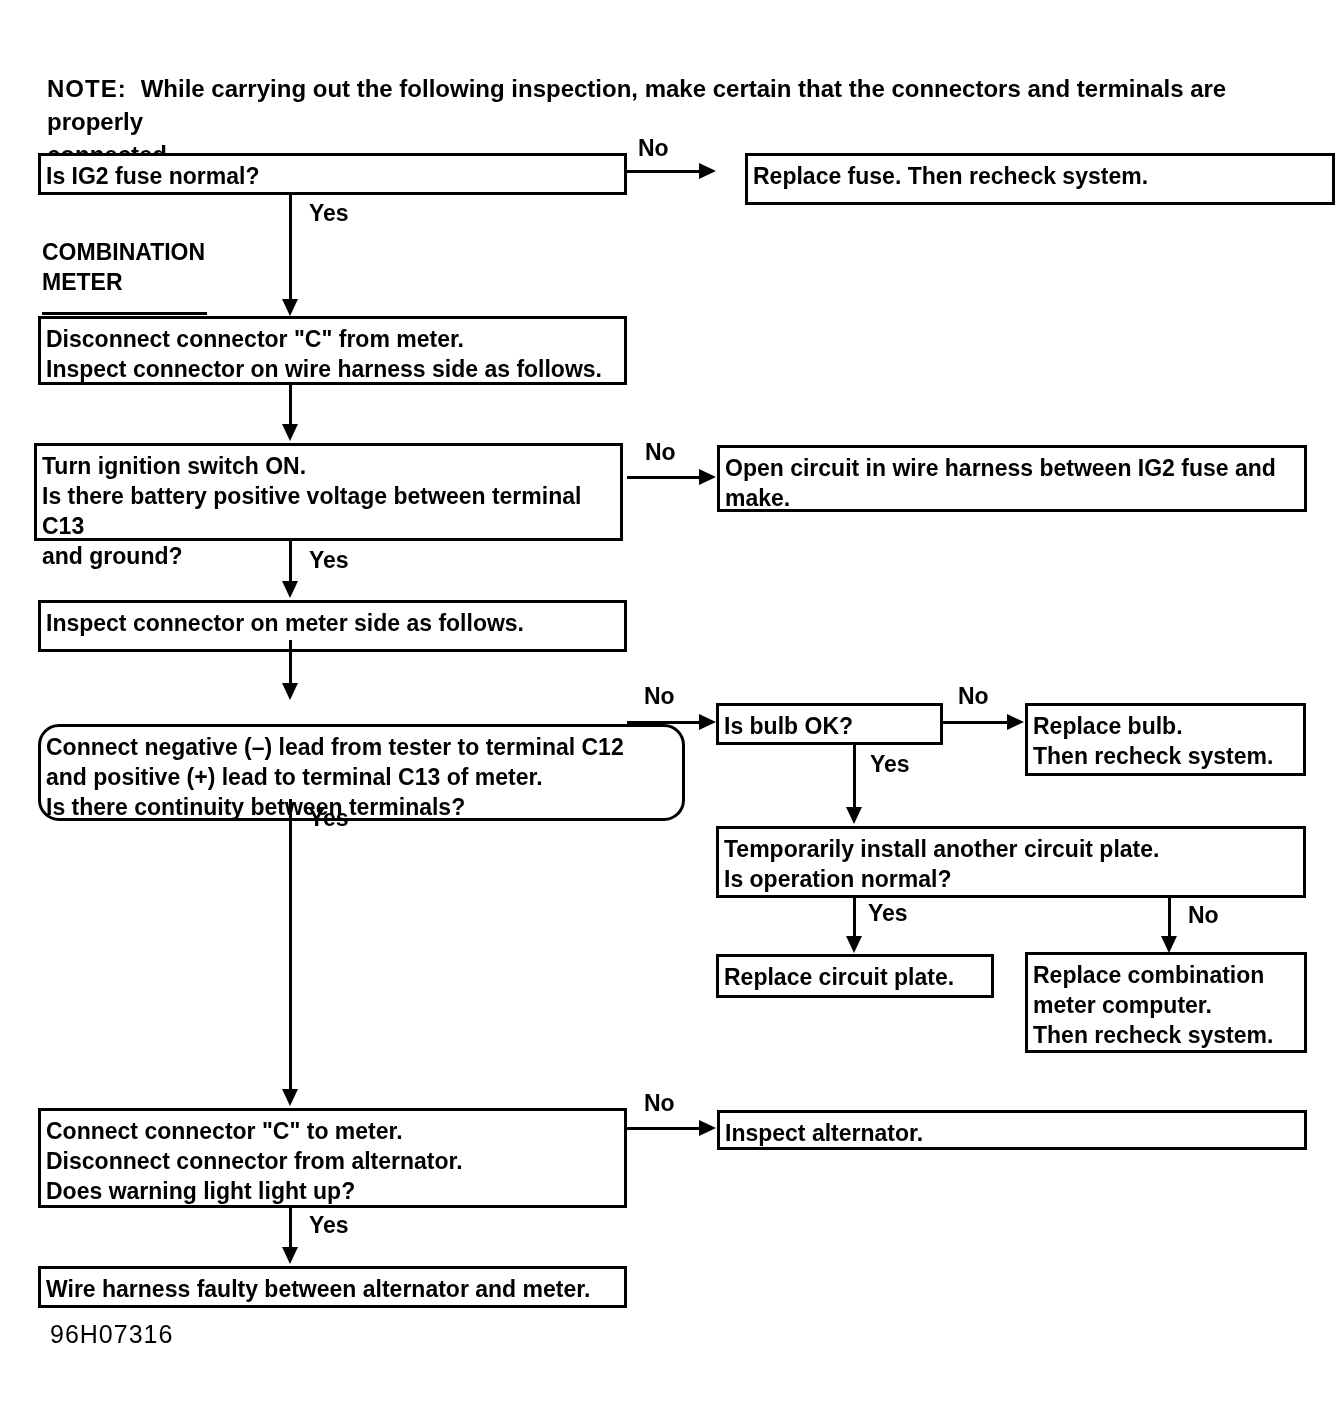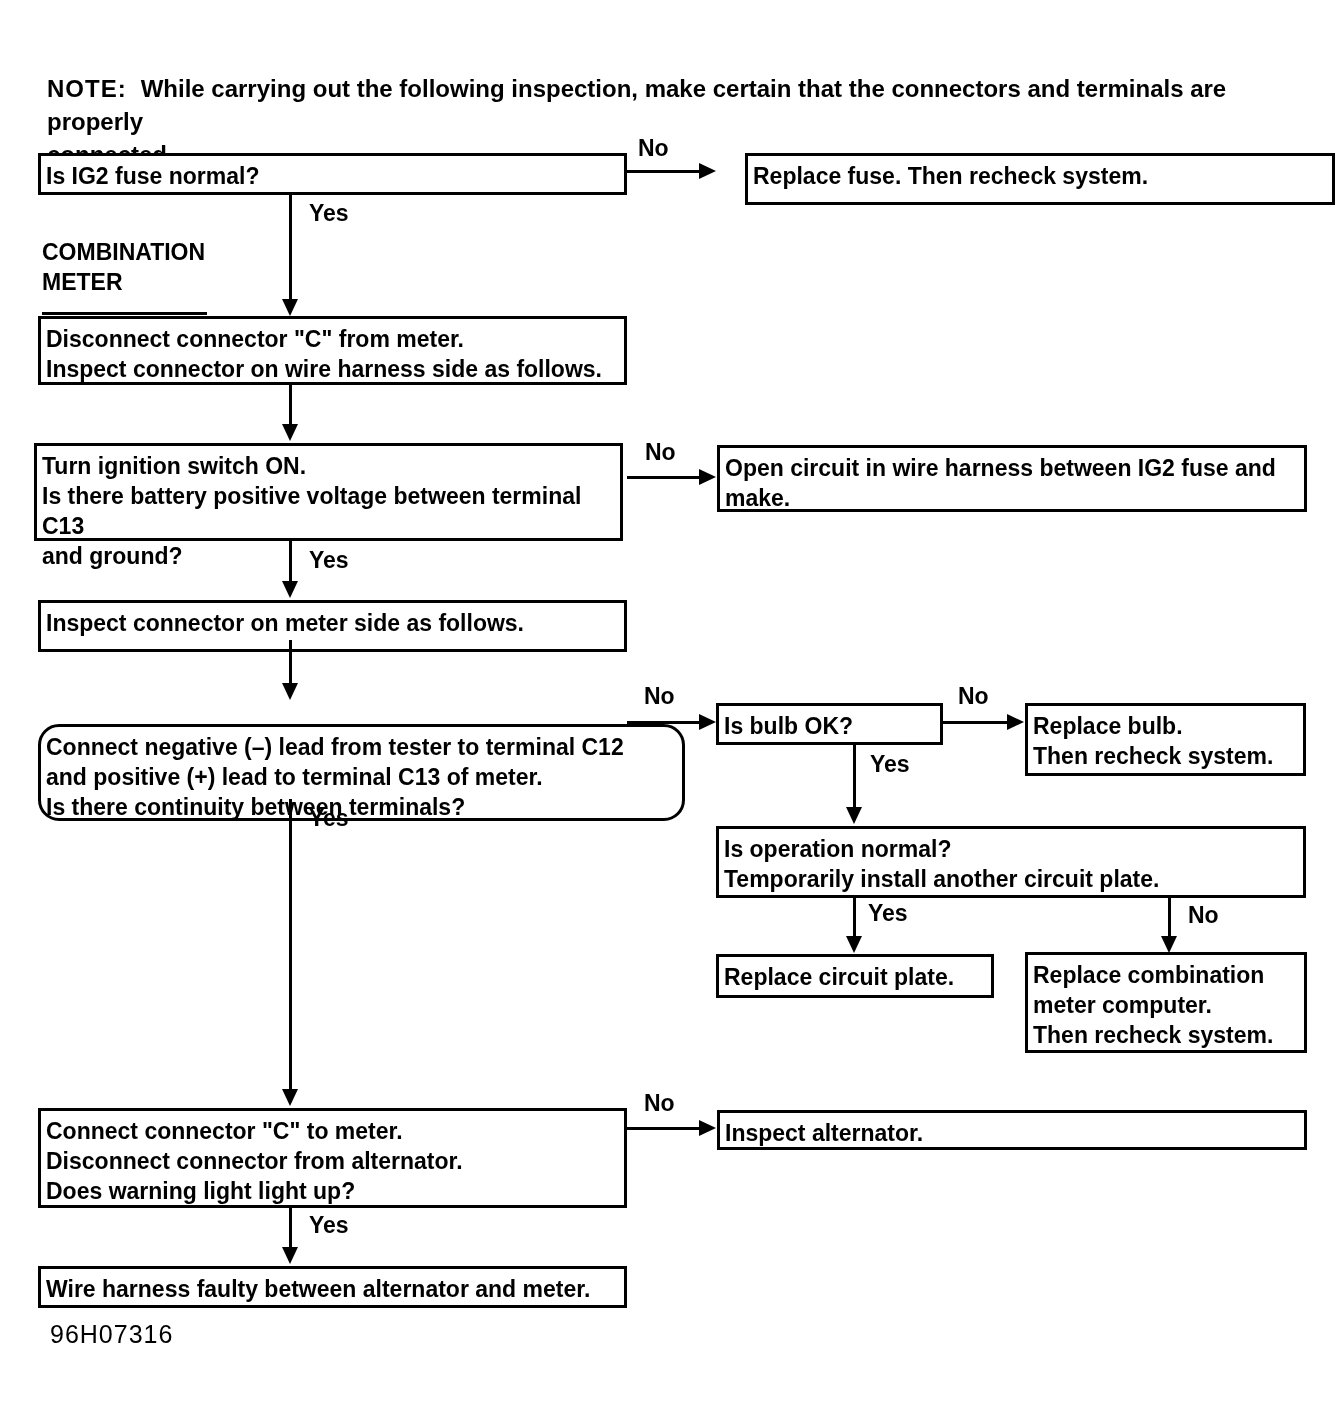--- a/index.html
+++ b/index.html
@@ -154,22 +154,22 @@
   <div class="box" style="left:1025px; top:703px; width:281px; height:73px;">
     <div>Replace bulb.</div>
     <div>Then recheck system.</div>
   </div>
 
   <span class="lbl" style="left:870px; top:752px;">Yes</span>
   <div class="vline" style="left:853px; top:745px; height:62px;"></div>
   <div class="head-down" style="left:846px; top:807px;"></div>
 
   <div class="box" style="left:716px; top:826px; width:590px; height:72px;">
+    <div>Temporarily install another circuit plate.</div>
     <div>Is operation normal?</div>
-    <div>Temporarily install another circuit plate.</div>
   </div>
 
   <span class="lbl" style="left:868px; top:901px;">Yes</span>
   <div class="vline" style="left:853px; top:898px; height:38px;"></div>
   <div class="head-down" style="left:846px; top:936px;"></div>
 
   <span class="lbl" style="left:1188px; top:903px;">No</span>
   <div class="vline" style="left:1168px; top:898px; height:38px;"></div>
   <div class="head-down" style="left:1161px; top:936px;"></div>
 

